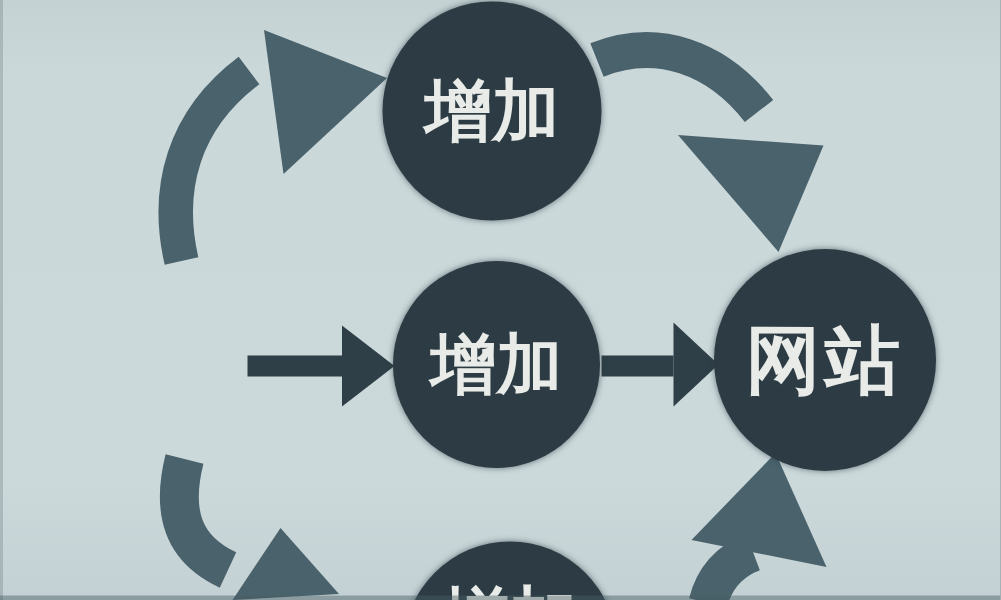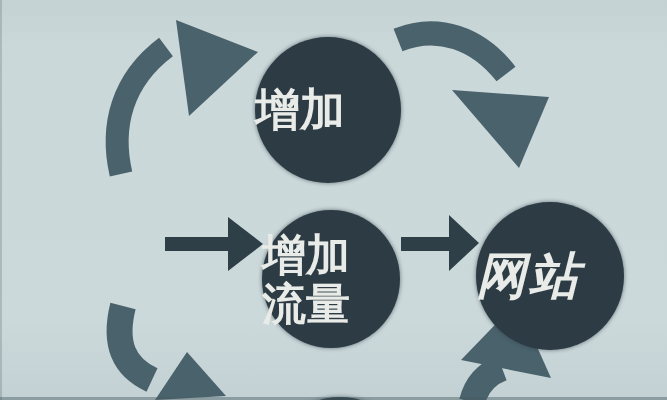--- a/index.html
+++ b/index.html
@@ -16,29 +16,28 @@
   svg.arrows{position:absolute;left:0;top:0;}
   .band{fill:none;stroke:#4a626c;}
   .head{fill:#4a626c;}
   .sband{fill:#2e3f47;}
   .shead{fill:#2e3f47;}
   .node{
     position:absolute;border-radius:50%;
     background:#2d3c44;
     box-shadow:0 0 4px rgba(45,60,68,.65);
     color:#e8ebe7;font-weight:bold;
-    display:flex;align-items:center;justify-content:flex-start;
+    display:flex;align-items:center;justify-content:center;
     text-align:center;
-    margin-top:36px;
   }
   .node span{display:block;}
   .n-links {left:32px; top:172px;width:136px;height:136px;font-size:50px;letter-spacing:2px;}
   .n-weight{left:255px;top:1px;  width:146px;height:146px;font-size:45px;line-height:50px;}
   .n-traffic{left:262px;top:174px;width:138px;height:138px;font-size:44px;line-height:49px;}
-  .n-site  {left:476px;top:166px;width:148px;height:148px;font-size:50px;letter-spacing:3px;font-style:italic;}
+  .n-site  {left:476px;top:166px;width:148px;height:148px;font-size:50px;letter-spacing:3px;}
   .n-bottom{left:269px;top:361px;width:142px;height:142px;font-size:45px;
             align-items:flex-start;}
   .n-bottom .pad{padding-top:21px;}
 </style>
 </head>
 <body>
 
 <div class="stage">
 
   <svg class="arrows" width="667" height="400" viewBox="0 0 667 400">
@@ -77,21 +76,20 @@
 
   <div class="node n-weight">
     <div>
       <span>增加</span>
     </div>
   </div>
 
   <div class="node n-traffic">
     <div>
       <span>增加</span>
-      <span>流量</span>
     </div>
   </div>
 
   <div class="node n-site">
     <div>
       <span>网站</span>
     </div>
   </div>
 
   <div class="node n-bottom">

